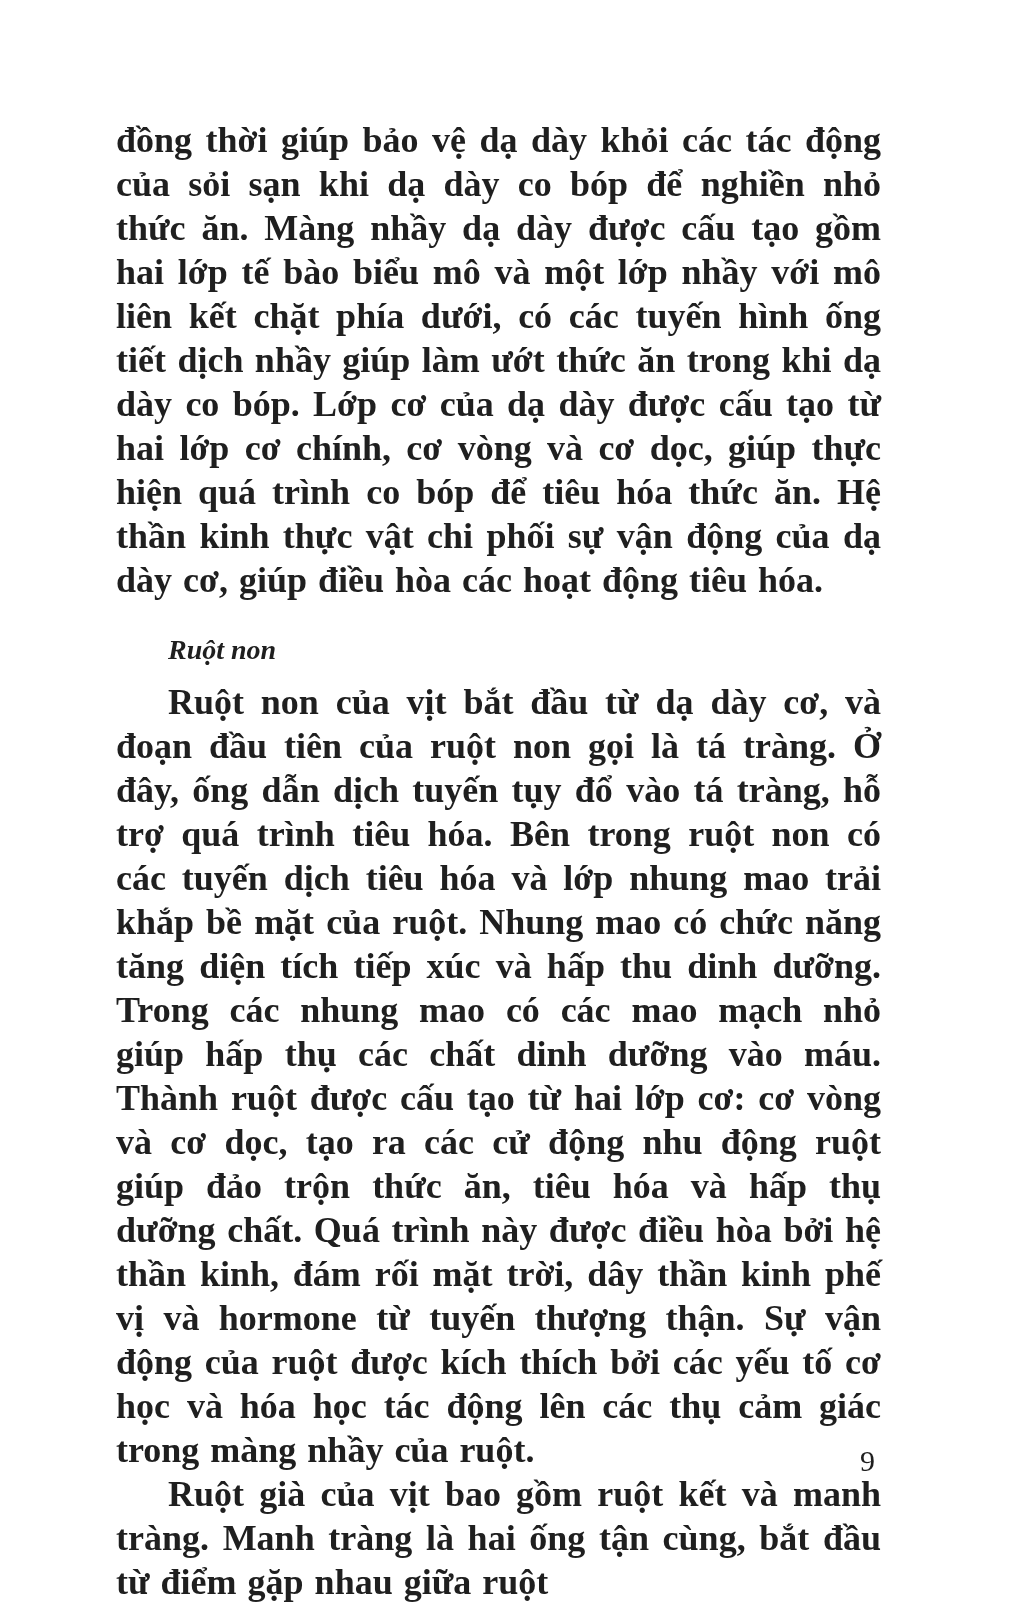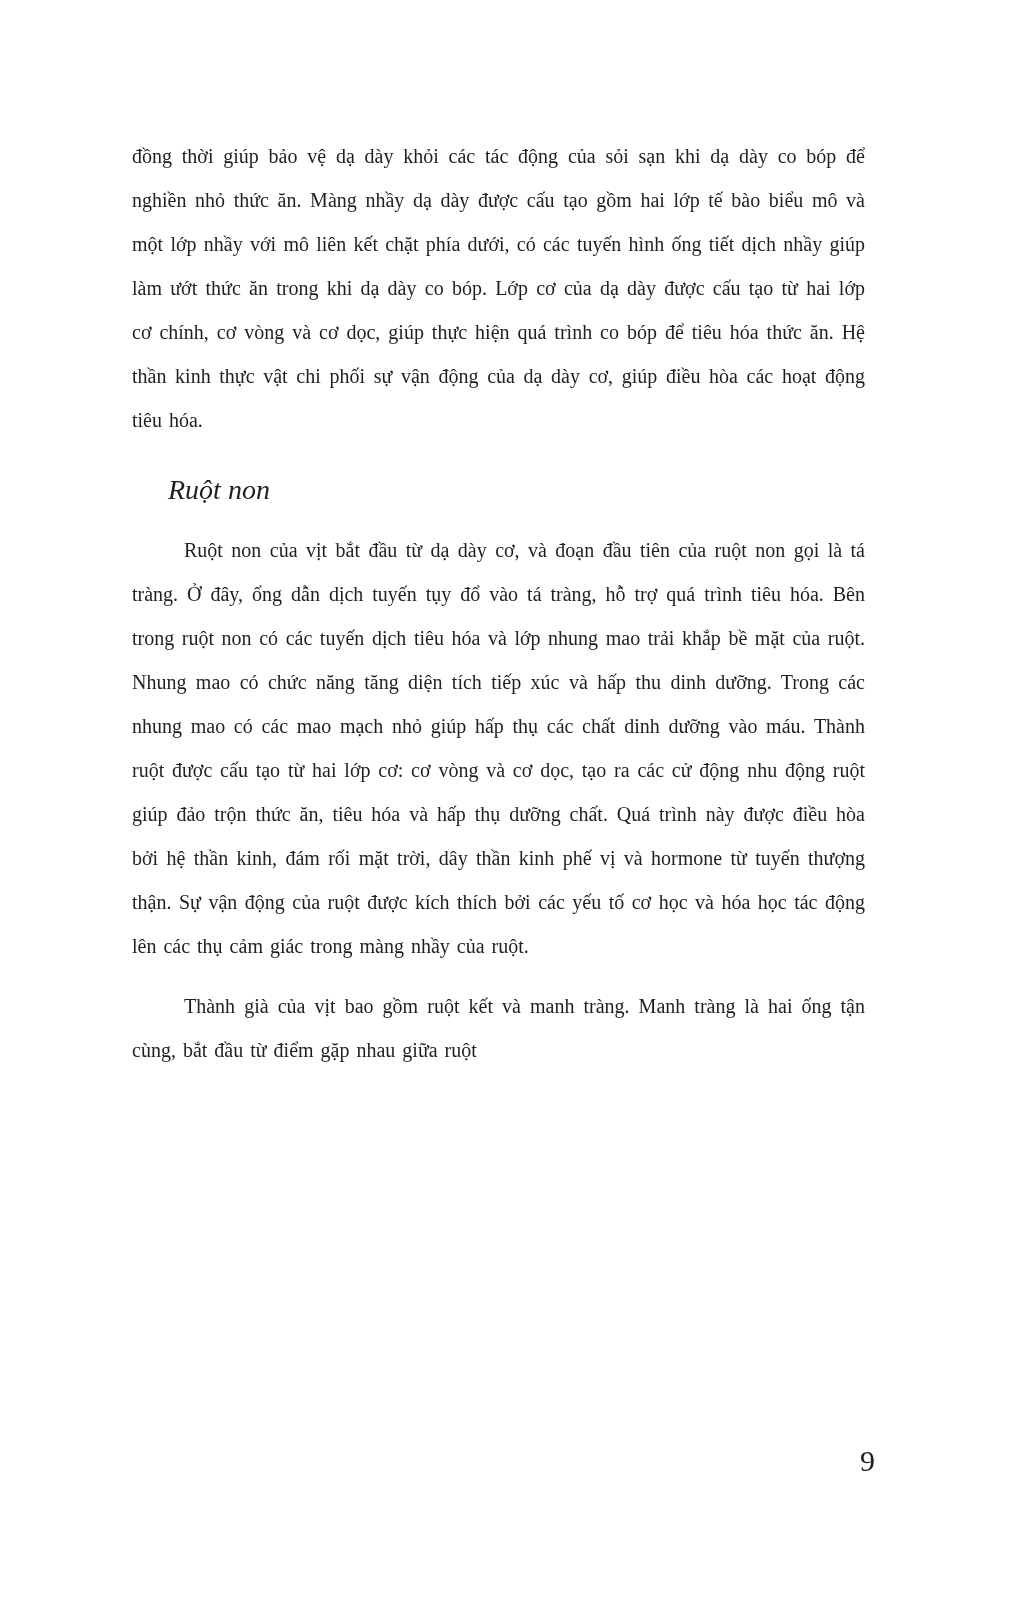--- a/index.html
+++ b/index.html
@@ -12,33 +12,34 @@
     width: 1025px;
     height: 1614px;
     background: #ffffff;
     box-sizing: border-box;
     padding: 118px 144px 0 116px;
     font-family: "Liberation Serif", serif;
     color: #1f1f1f;
     overflow: hidden;
   }
   .para {
-    font-size: 20px;
+    font-size: 36px;
     line-height: 44px;
     text-align: justify;
-    margin: 16px;
+    margin: 0;
     word-spacing: 2px;
+    font-weight: bold;
   }
   .para.indent {
     text-indent: 52px;
   }
   .section-heading {
     font-size: 28px;
     line-height: 44px;
-    font-weight: normal;
+    font-weight: bold;
     font-style: italic;
     margin: 26px 0 8px 52px;
   }
   .page-number {
     position: absolute;
     right: 150px;
     bottom: 138px;
     font-size: 30px;
     line-height: 30px;
     color: #1f1f1f;
@@ -48,16 +49,16 @@
 <body>
 
 <div class="page">
   <p class="para">đồng thời giúp bảo vệ dạ dày khỏi các tác động của sỏi sạn khi dạ dày co bóp để nghiền nhỏ thức ăn. Màng nhầy dạ dày được cấu tạo gồm hai lớp tế bào biểu mô và một lớp nhầy với mô liên kết chặt phía dưới, có các tuyến hình ống tiết dịch nhầy giúp làm ướt thức ăn trong khi dạ dày co bóp. Lớp cơ của dạ dày được cấu tạo từ hai lớp cơ chính, cơ vòng và cơ dọc, giúp thực hiện quá trình co bóp để tiêu hóa thức ăn. Hệ thần kinh thực vật chi phối sự vận động của dạ dày cơ, giúp điều hòa các hoạt động tiêu hóa.</p>
 
   <h3 class="section-heading">Ruột non</h3>
 
   <p class="para indent">Ruột non của vịt bắt đầu từ dạ dày cơ, và đoạn đầu tiên của ruột non gọi là tá tràng. Ở đây, ống dẫn dịch tuyến tụy đổ vào tá tràng, hỗ trợ quá trình tiêu hóa. Bên trong ruột non có các tuyến dịch tiêu hóa và lớp nhung mao trải khắp bề mặt của ruột. Nhung mao có chức năng tăng diện tích tiếp xúc và hấp thu dinh dưỡng. Trong các nhung mao có các mao mạch nhỏ giúp hấp thụ các chất dinh dưỡng vào máu. Thành ruột được cấu tạo từ hai lớp cơ: cơ vòng và cơ dọc, tạo ra các cử động nhu động ruột giúp đảo trộn thức ăn, tiêu hóa và hấp thụ dưỡng chất. Quá trình này được điều hòa bởi hệ thần kinh, đám rối mặt trời, dây thần kinh phế vị và hormone từ tuyến thượng thận. Sự vận động của ruột được kích thích bởi các yếu tố cơ học và hóa học tác động lên các thụ cảm giác trong màng nhầy của ruột.</p>
 
 
-  <p class="para indent">Thành già của vịt bao gồm ruột kết và manh tràng. Manh tràng là hai ống tận cùng, bắt đầu từ điểm gặp nhau giữa ruột</p>
+  <p class="para indent">Ruột già của vịt bao gồm ruột kết và manh tràng. Manh tràng là hai ống tận cùng, bắt đầu từ điểm gặp nhau giữa ruột</p>
 
   <div class="page-number">9</div>
 </div>
 
 </body></html>

